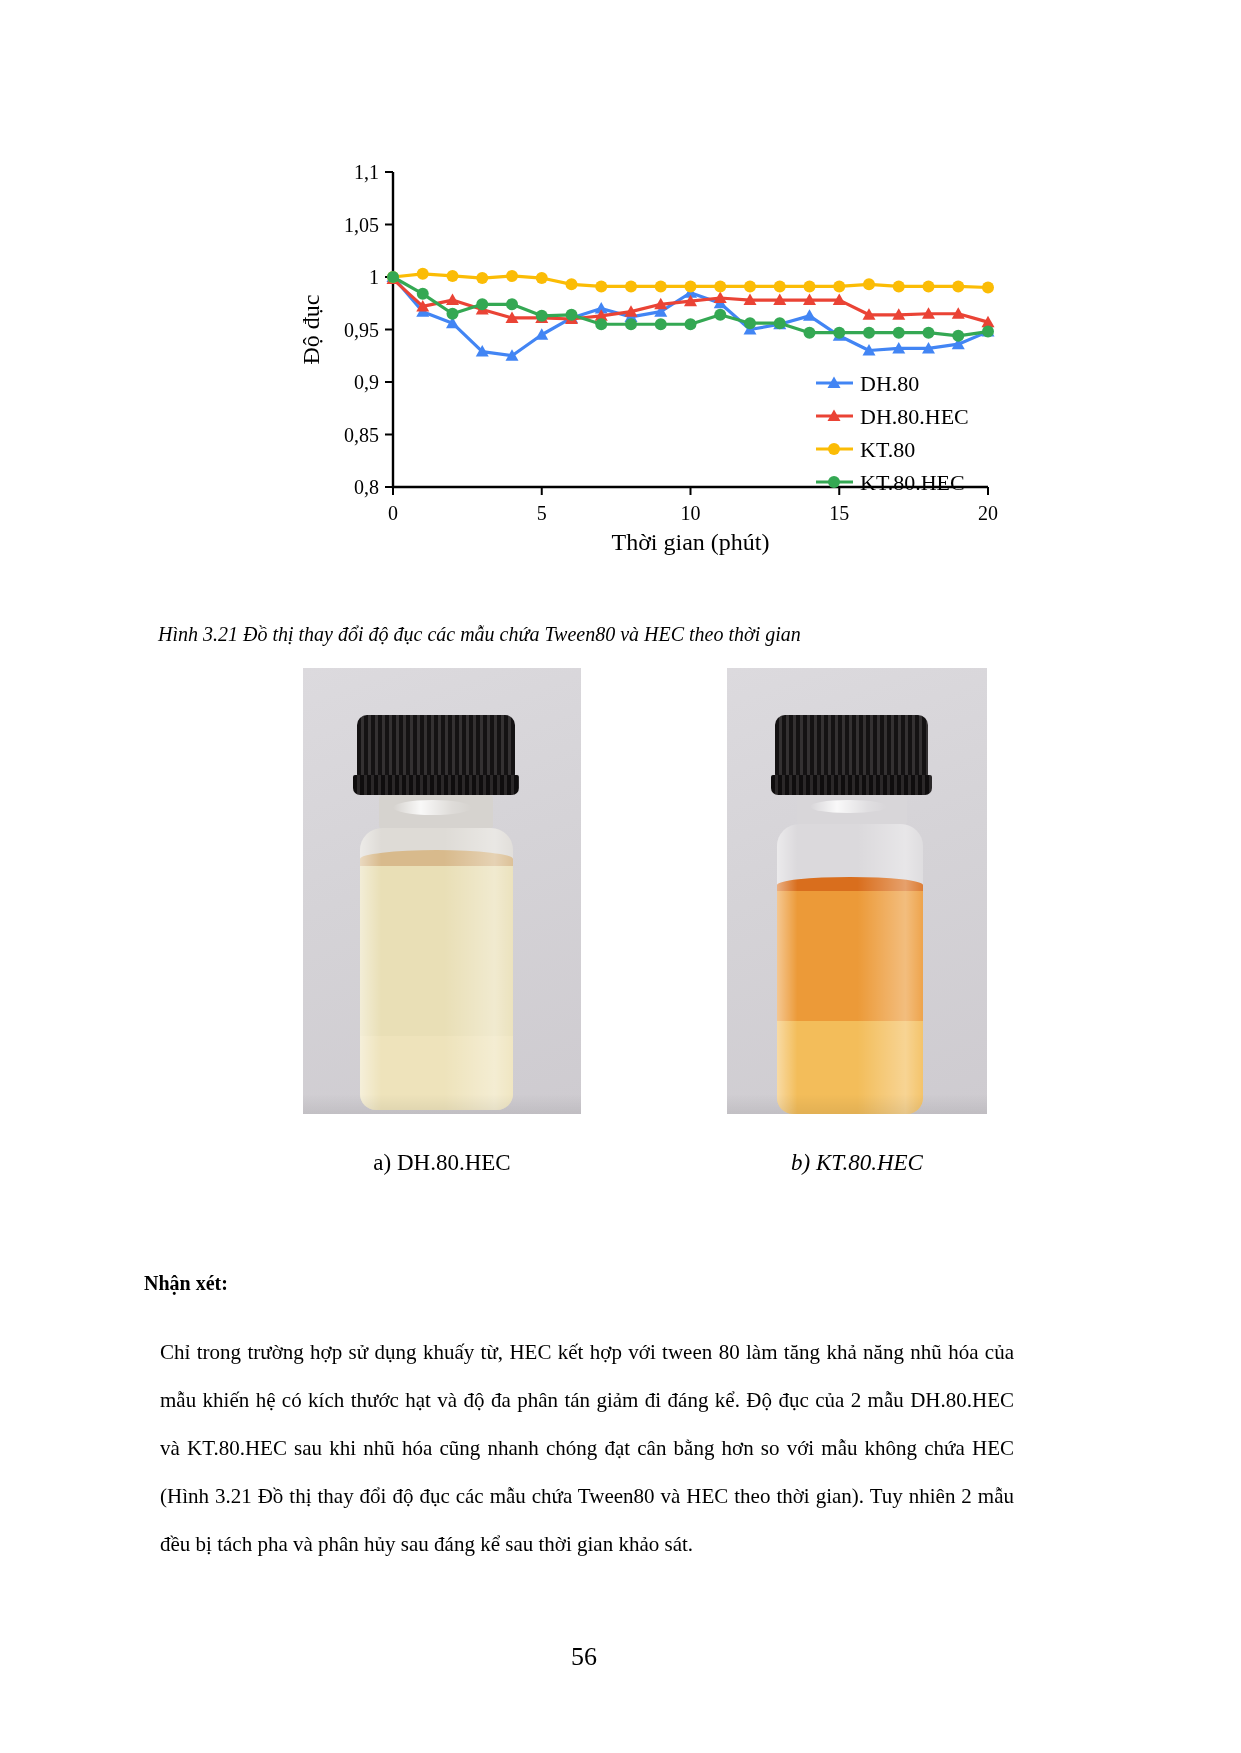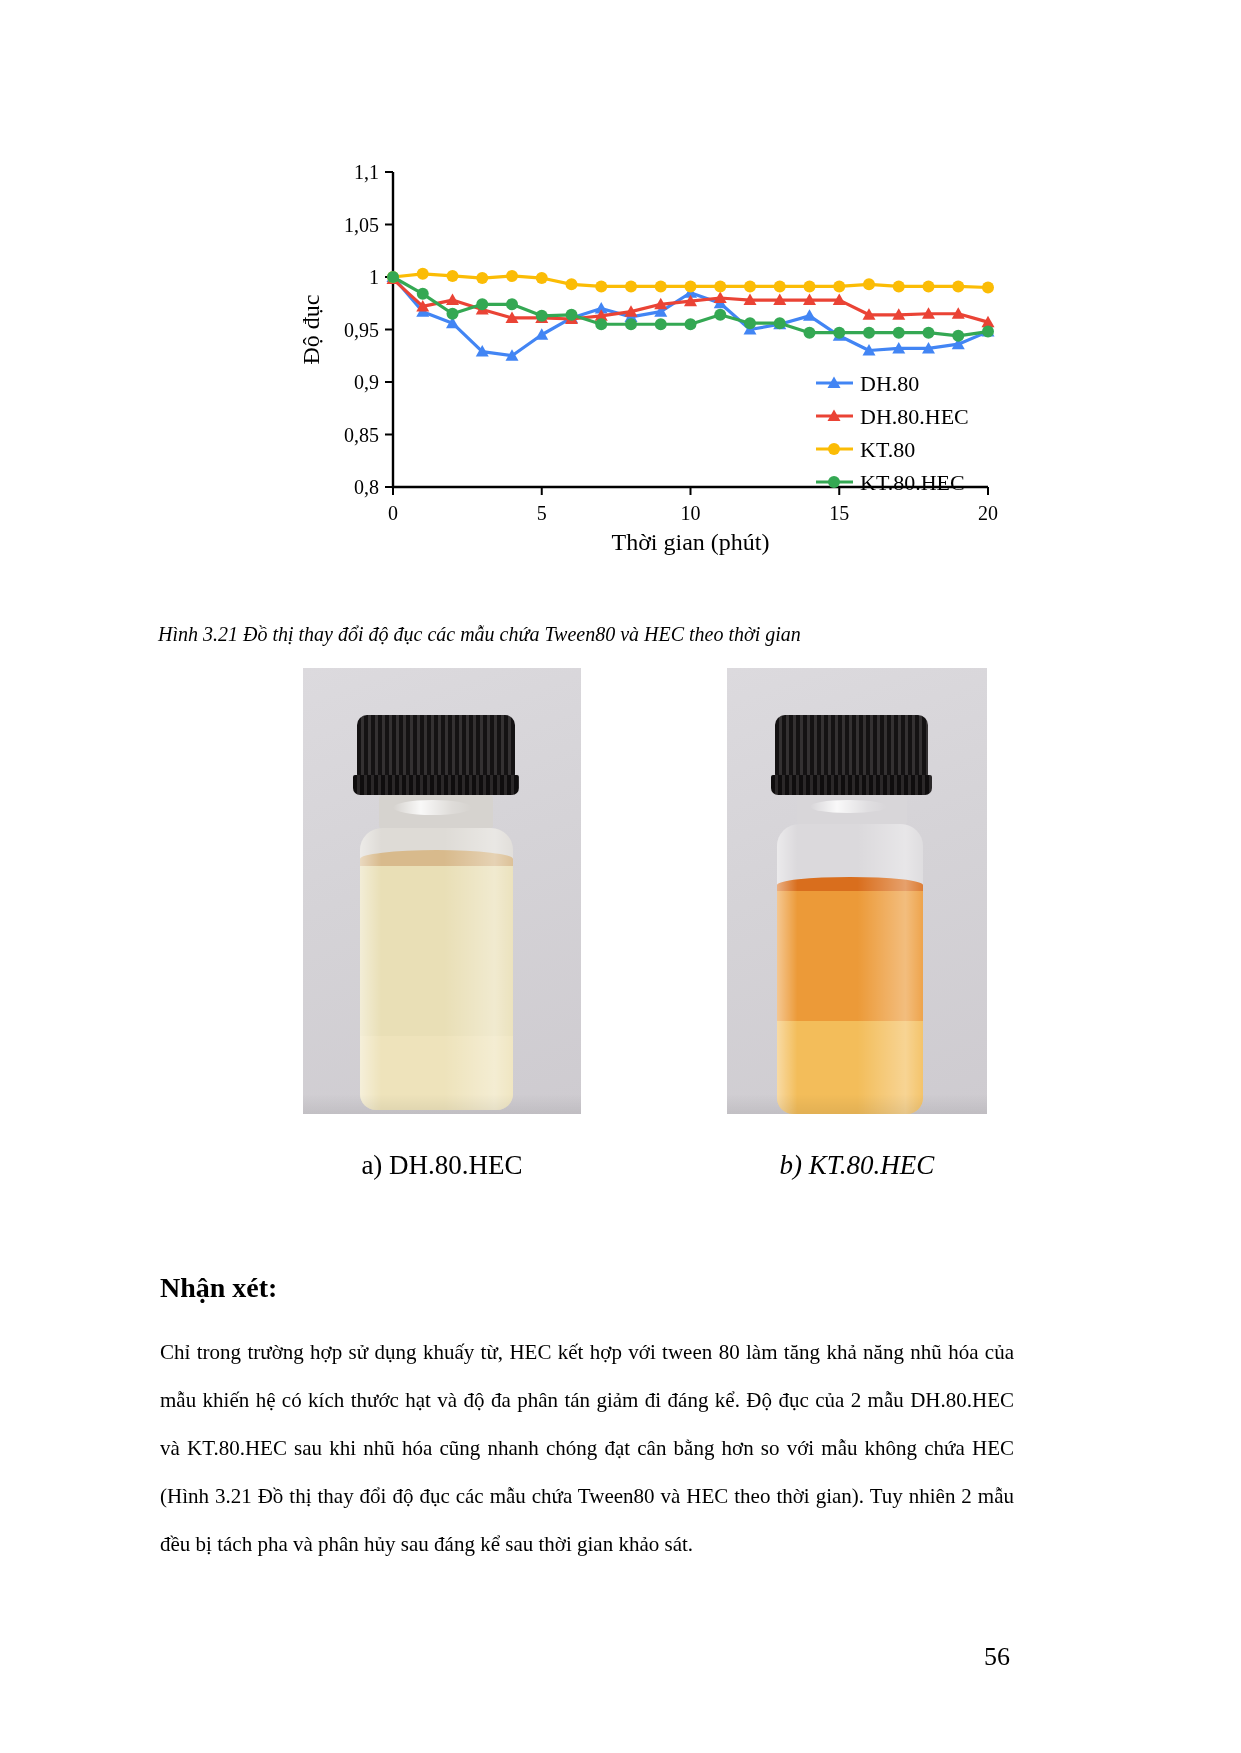--- a/index.html
+++ b/index.html
@@ -9,27 +9,27 @@
   }
   
   #chart-wrap{position:absolute;left:295px;top:140px;width:710px;height:430px;}
   #chart-svg{width:710px;height:430px;display:block;}
   #chart-svg text{font-family:"Liberation Serif",serif;fill:#000;}
   
   .fig-caption{
     position:absolute;left:158px;width:852px;text-align:left;
     font-style:italic;font-size:20px;line-height:32px;
   }
-  .photo-label{position:absolute;font-size:27px;text-align:center;}
-  .section-heading{position:absolute;left:160px;font-weight:bold;font-size:28px;}
+  .photo-label{position:absolute;font-size:23px;text-align:center;}
+  .section-heading{position:absolute;left:144px;font-weight:bold;font-size:20px;}
   .body-par{
     position:absolute;left:160px;width:854px;font-size:21px;line-height:48px;
     text-align:justify;
   }
-  .page-num{position:absolute;left:158px;width:852px;text-align:right;font-size:26px;}
+  .page-num{position:absolute;left:158px;width:852px;text-align:center;font-size:26px;}
   
   .photo{position:absolute;top:668px;height:446px;overflow:hidden;
     background:linear-gradient(160deg,#dcdade 0%,#d5d3d7 45%,#cecbd0 100%);}
   .photo::after{content:"";position:absolute;left:0;right:0;bottom:0;height:20px;
     background:linear-gradient(180deg,rgba(0,0,0,0) 0%,rgba(0,0,0,0.07) 100%);}
   .vial{position:absolute;inset:0;}
   .cap{position:absolute;border-radius:10px 10px 3px 3px;
     background:repeating-linear-gradient(90deg,#141213 0px,#141213 4px,#343132 4px,#343132 7px);}
   .cap-flange{position:absolute;border-radius:2px 2px 7px 7px;
     background:repeating-linear-gradient(90deg,#0f0d0e 0px,#0f0d0e 4px,#2b2829 4px,#2b2829 7px);}

